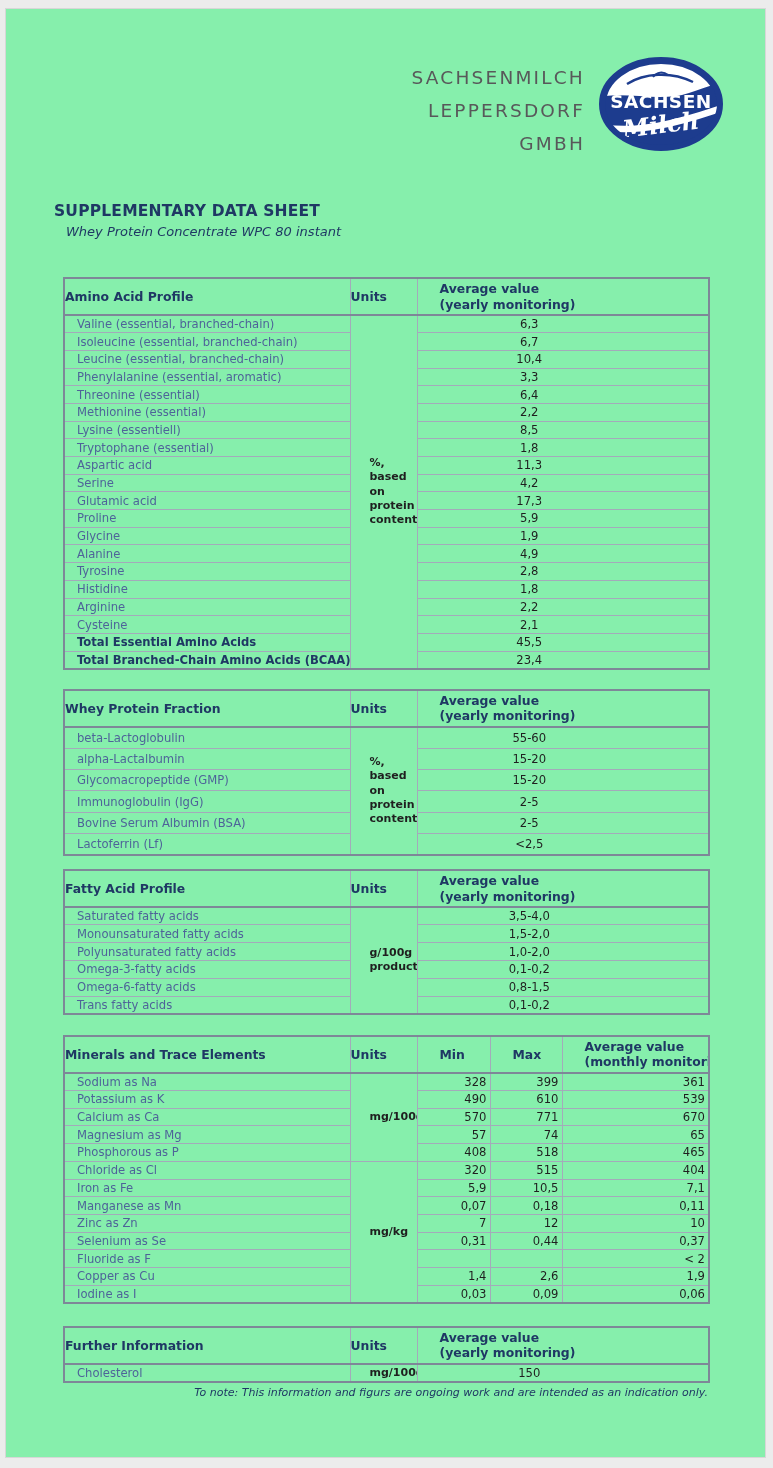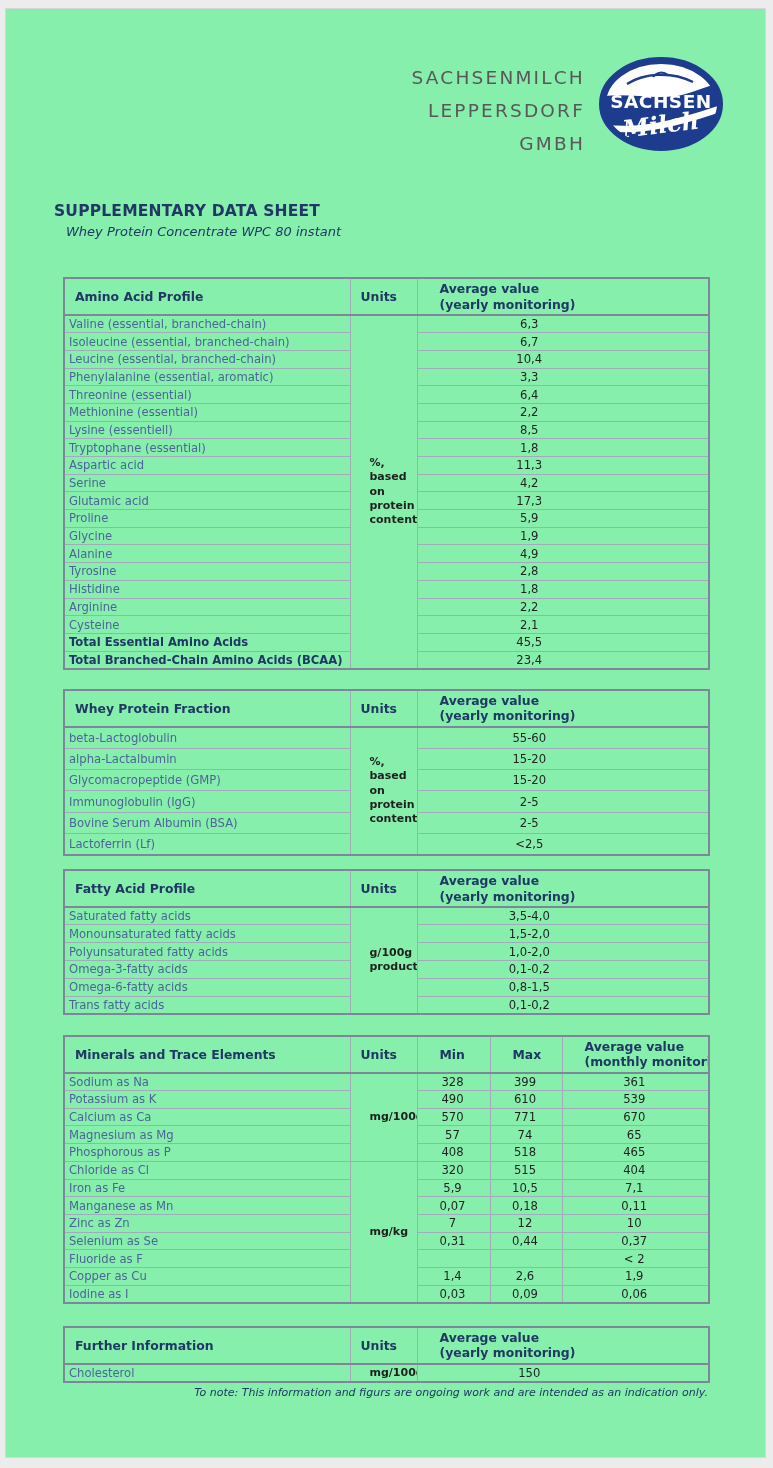--- a/index.html
+++ b/index.html
@@ -38,32 +38,32 @@
   }
   th,td{
     border:1px solid #a3aaba;
     padding:0 3px;box-sizing:border-box;
     overflow:hidden;white-space:nowrap;
   }
   thead th{
     border-bottom:2px solid #7e8798;
     color:#1F3864;font-size:12.4px;font-weight:bold;text-align:left;
     height:37px;vertical-align:middle;line-height:1.25;
-    padding-left:10px;
+    padding-left:0;
   }
   th.vh{padding-left:22px;}
   td{font-size:11.6px;vertical-align:middle;}
-  td.lbl{color:#4e6399;padding-left:4px;}
+  td.lbl{color:#4e6399;padding-left:12px;}
   td.lbl.bold{color:#1F3864;font-weight:bold;}
   td.unitcell{
     color:#1f1f1f;font-size:11px;line-height:1.3;
     white-space:normal;padding-left:19px;font-weight:bold;
   }
   td.val{color:#1f1f1f;text-align:center;padding-right:70px;}
-  td.num{color:#1f1f1f;text-align:center;padding-left:1px;}
+  td.num{color:#1f1f1f;text-align:right;padding-left:1px;}
   
   col.c-label{width:286px;} col.c-units{width:67px;} col.c-value{width:292px;}
   
   col.c-min{width:73px;} col.c-max{width:72px;} col.c-avg{width:147px;}
   
   #t-amino tbody td{height:17.7px;}
   #t-whey tbody td{height:21.4px;}
   #t-fatty tbody td{height:17.8px;}
   #t-minerals tbody td{height:17.7px;}
   #t-further tbody td{height:18px;}

